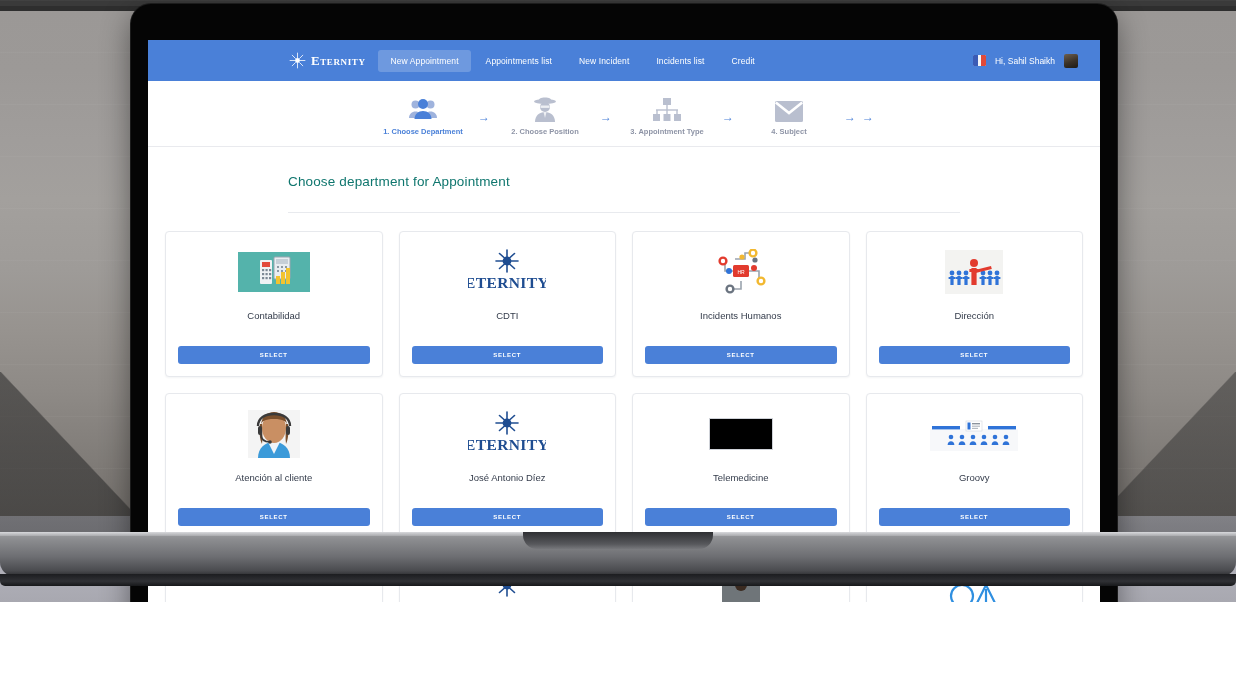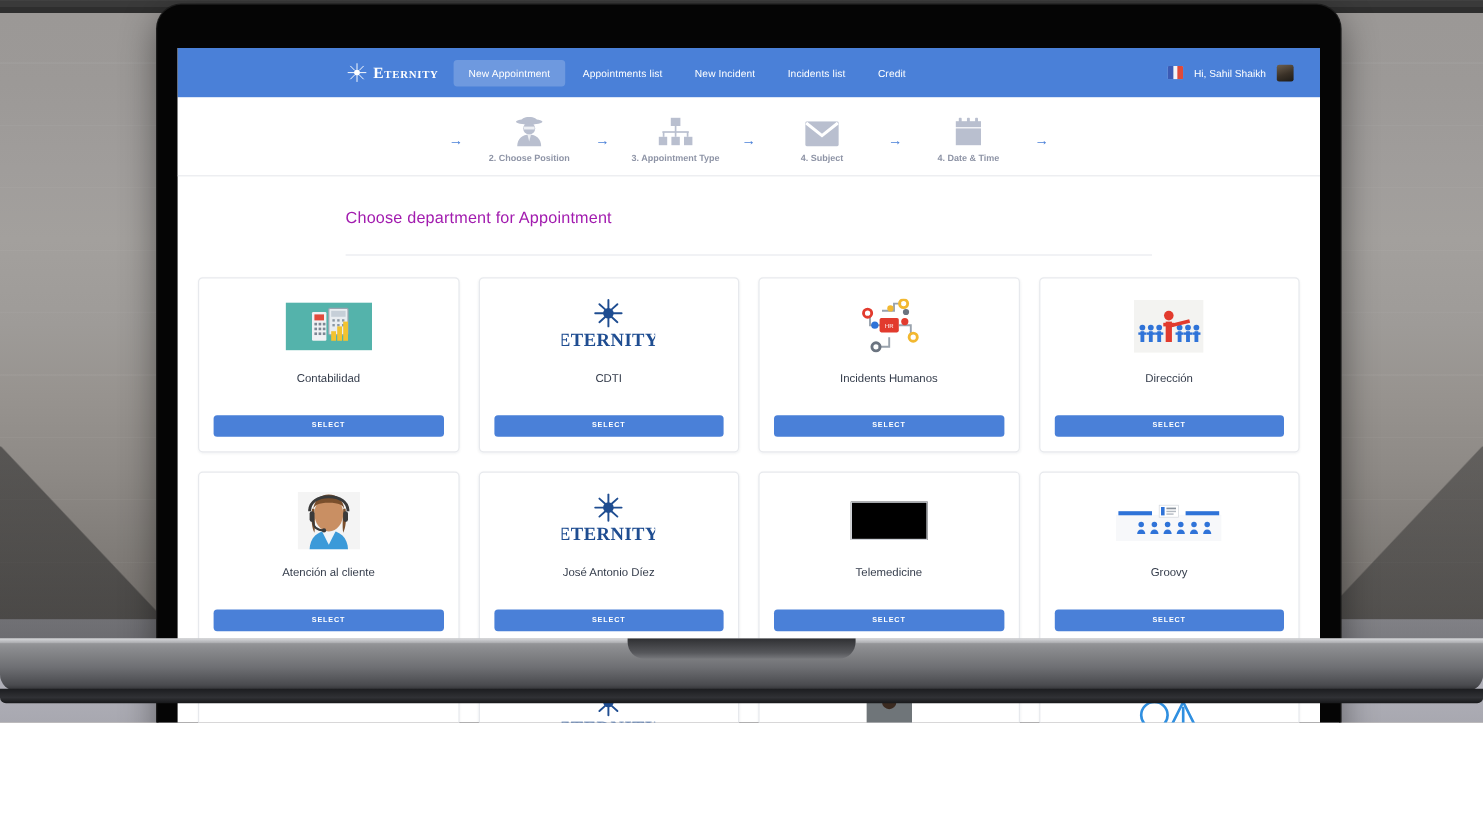--- a/index.html
+++ b/index.html
@@ -237,21 +237,21 @@
 
   
   .content { padding: 0 0 0 0; }
   .page-head {
     margin: 0 auto;
     width: 672px;
     padding-top: 27px;
   }
   .page-title {
     font-size: 13.5px;
-    color: #a21caf;
+    color: #0f766e;
     font-weight: 400;
     letter-spacing: 0.15px;
   }
   .page-rule {
     margin-top: 23px;
     height: 1px;
     background: #e8eaee;
   }
 
   
@@ -361,20 +361,33 @@
             <rect x="5" width="3" height="11" fill="#f2f4f8"></rect>
           </svg>
         </span>
         <span class="greeting">Hi, Sahil Shaikh</span>
         <span class="avatar"></span>
       </div>
     </div>
 
     <div class="stepper-bar">
 
+      <div class="step current">
+        <div class="step-icon">
+          <svg width="30" height="24" viewBox="0 0 30 24">
+            <circle cx="7.5" cy="6.5" r="4" fill="#9fb3dd"></circle>
+            <path d="M1 20c0-4 3-6.5 6.5-6.5S14 16 14 20z" fill="#9fb3dd"></path>
+            <circle cx="22.5" cy="6.5" r="4" fill="#9fb3dd"></circle>
+            <path d="M16 20c0-4 3-6.5 6.5-6.5S29 16 29 20z" fill="#9fb3dd"></path>
+            <circle cx="15" cy="6" r="5" fill="#4a80d8"></circle>
+            <path d="M6.5 21c0-5 3.8-8 8.5-8s8.5 3 8.5 8z" fill="#4a80d8"></path>
+          </svg>
+        </div>
+        <div class="step-label">1. Choose Department</div>
+      </div>
       <div class="step-arrow">→</div>
 
       <div class="step">
         <div class="step-icon">
           <svg width="26" height="25" viewBox="0 0 26 25">
             <ellipse cx="13" cy="4.5" rx="11" ry="2.3" fill="#b9bfcf"></ellipse>
             <path d="M6 5C6 1.8 9 0.5 13 0.5S20 1.8 20 5z" fill="#b9bfcf"></path>
             <circle cx="13" cy="10" r="5" fill="#b9bfcf"></circle>
             <rect x="8.5" y="8.5" width="9" height="2.4" fill="#edeff3"></rect>
             <path d="M3 25c0-6.5 4.5-10 10-10s10 3.5 10 10z" fill="#b9bfcf"></path>
@@ -407,32 +420,20 @@
         <div class="step-icon">
           <svg width="28" height="21" viewBox="0 0 28 21">
             <rect width="28" height="21" rx="1.5" fill="#b9bfcf"></rect>
             <path d="M0.8 1.5 L14 12 L27.2 1.5" fill="none" stroke="#ffffff" stroke-width="2.6"></path>
           </svg>
         </div>
         <div class="step-label">4. Subject</div>
       </div>
       <div class="step-arrow">→</div>
 
-      <div class="step">
-        <div class="step-icon">
-          <svg width="24" height="24" viewBox="0 0 24 24">
-            <rect x="4" y="0" width="2.4" height="4" rx="1" fill="#b9bfcf"></rect>
-            <rect x="10.8" y="0" width="2.4" height="4" rx="1" fill="#b9bfcf"></rect>
-            <rect x="17.6" y="0" width="2.4" height="4" rx="1" fill="#b9bfcf"></rect>
-            <rect x="1.5" y="3" width="21" height="5" fill="#b9bfcf"></rect>
-            <rect x="1.5" y="9" width="21" height="14" fill="#b9bfcf"></rect>
-          </svg>
-        </div>
-        <div class="step-label">4. Date &amp; Time</div>
-      </div>
       <div class="step-arrow">→</div>
 
     </div>
 
     <div class="content">
 
       <div class="page-head">
         <div class="page-title">Choose department for Appointment</div>
         <div class="page-rule"></div>
       </div>

